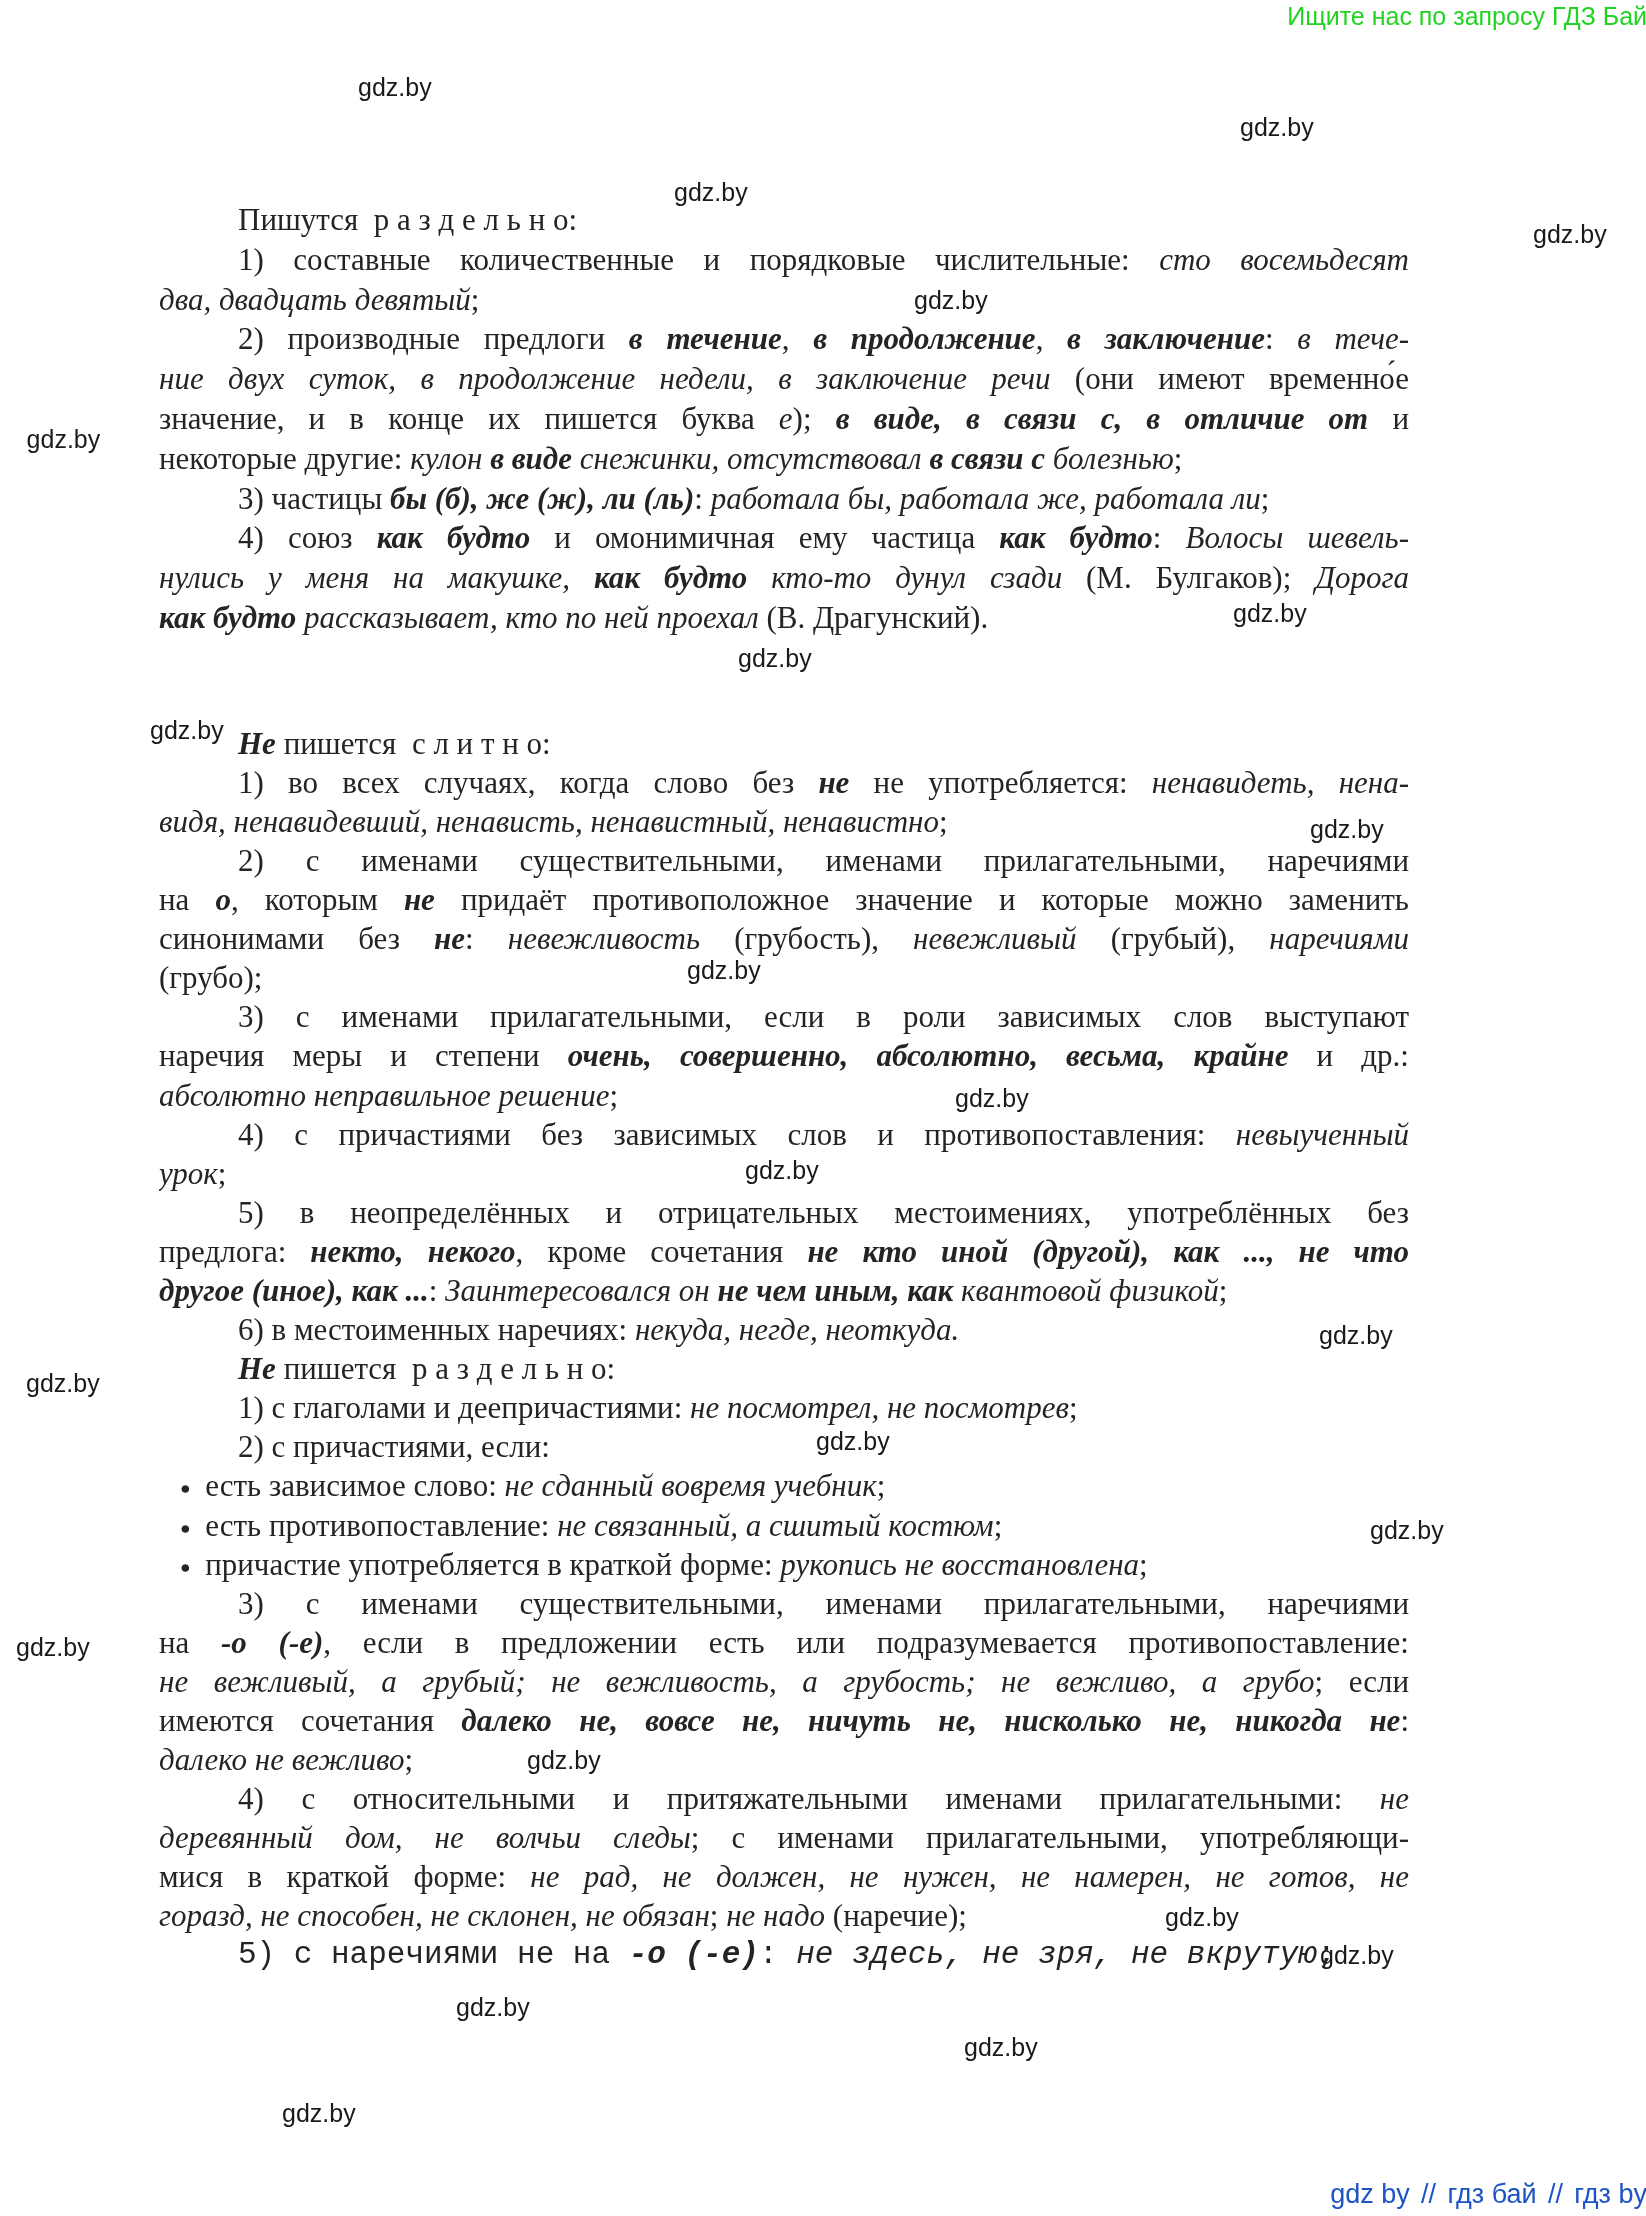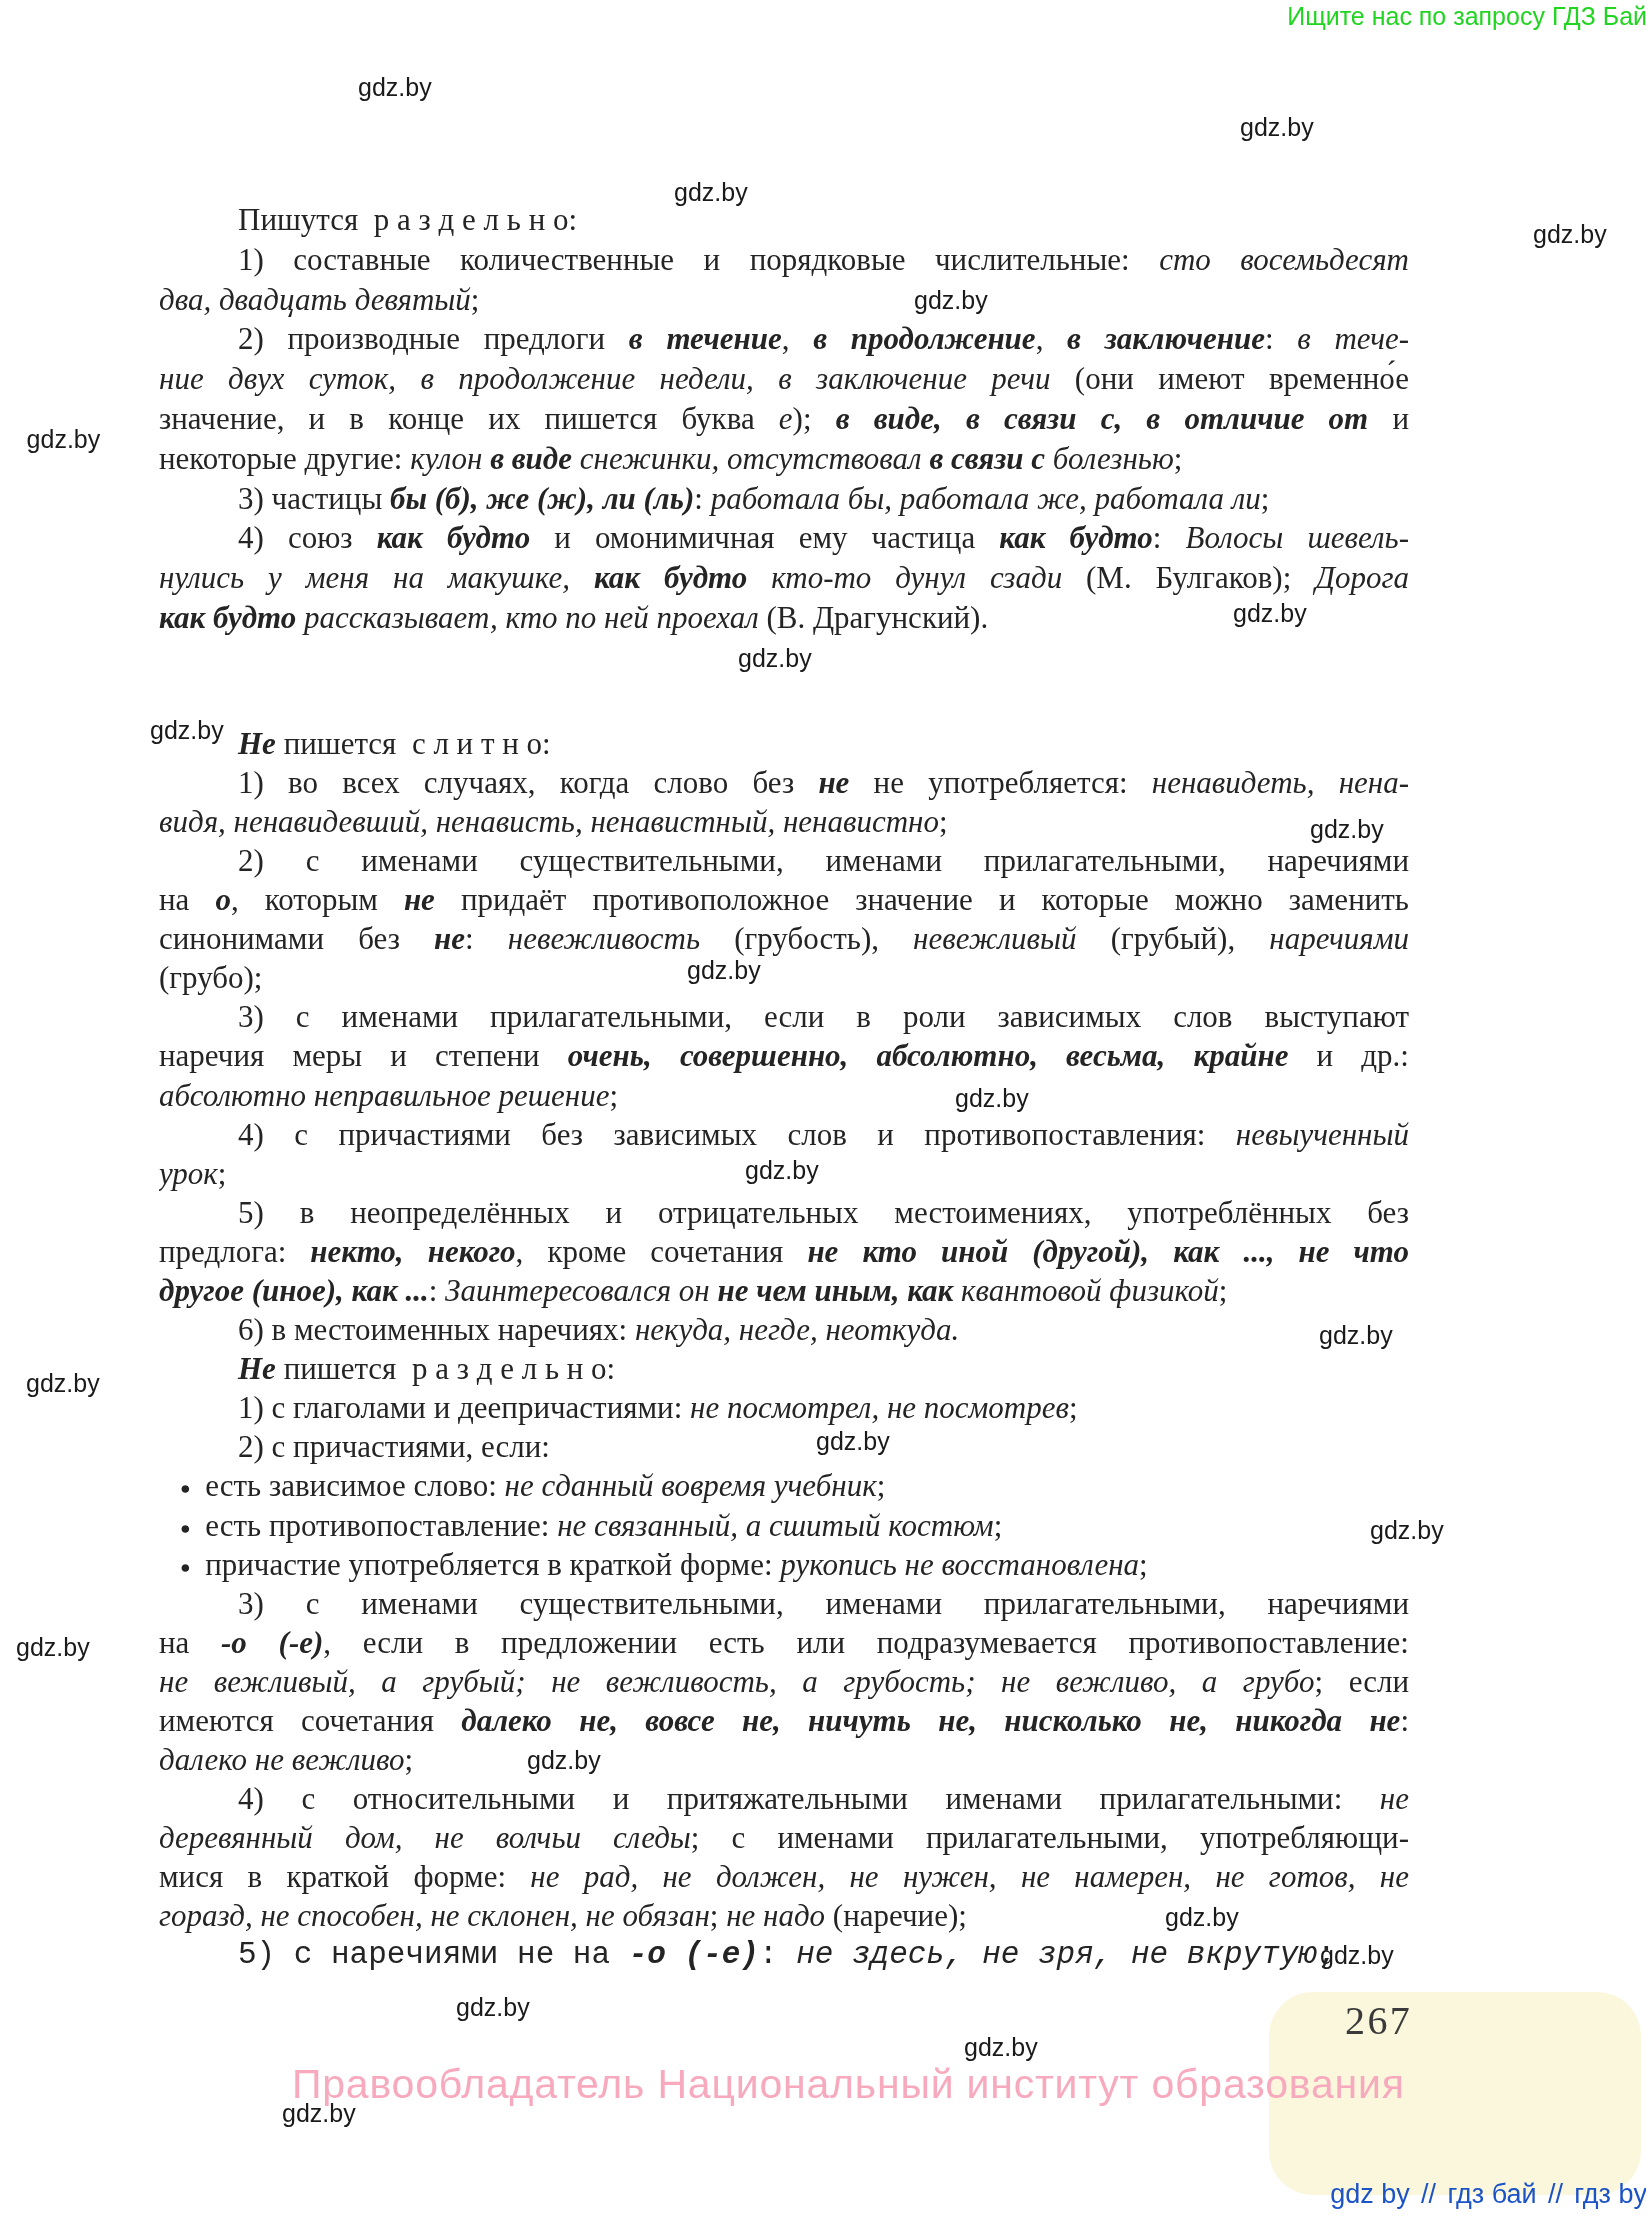--- a/index.html
+++ b/index.html
@@ -123,19 +123,15 @@
       <div class="line just" style="top: 1623px; height: 39px; line-height: 39px;"><span class="seg-r">на </span><span class="seg-bi">-о (-е)</span><span class="seg-r">, если в предложении есть или подразумевается противопоставление:</span></div>
       <div class="line just" style="top: 1662px; height: 39px; line-height: 39px;"><span class="seg-i">не вежливый, а грубый; не вежливость, а грубость; не вежливо, а грубо</span><span class="seg-r">; если</span></div>
       <div class="line just" style="top: 1701px; height: 39px; line-height: 39px;"><span class="seg-r">имеются сочетания </span><span class="seg-bi">далеко не, вовсе не, ничуть не, нисколько не, никогда не</span><span class="seg-r">:</span></div>
       <div class="line" style="top: 1740px; height: 39px; line-height: 39px;"><span class="seg-i">далеко не вежливо</span><span class="seg-r">;</span></div>
       <div class="line just ind" style="top: 1779px; height: 39px; line-height: 39px;"><span class="seg-r">4) с относительными и притяжательными именами прилагательными: </span><span class="seg-i">не</span></div>
       <div class="line just" style="top: 1818px; height: 39px; line-height: 39px;"><span class="seg-i">деревянный дом, не волчьи следы</span><span class="seg-r">; с именами прилагательными, употребляющи-</span></div>
       <div class="line just" style="top: 1857px; height: 39px; line-height: 39px;"><span class="seg-r">мися в краткой форме: </span><span class="seg-i">не рад, не должен, не нужен, не намерен, не готов, не</span></div>
       <div class="line" style="top: 1896px; height: 39px; line-height: 39px;"><span class="seg-i">горазд, не способен, не склонен, не обязан</span><span class="seg-r">; </span><span class="seg-i">не надо</span><span class="seg-r"> (наречие);</span></div>
       <div class="line ind" style="top: 1935px; height: 39px; line-height: 39px; font-family: Liberation Mono, monospace;"><span class="seg-r">5) с наречиями не на </span><span class="seg-bi">-о (-е)</span><span class="seg-r">: </span><span class="seg-i">не здесь, не зря, не вкрутую</span><span class="seg-r">;</span></div>
     </div>
-  <div class="badge" id="badge" style="background: rgb(251, 247, 221);">
-    <div class="pagenum" style="color: rgb(58, 58, 58);">267</div>
-  </div>
-  <div class="copyright" style="color: rgb(247, 170, 190);">Правообладатель Национальный институт образования</div>
   <div class="links" id="footerlinks" style="color: rgb(28, 83, 197);"><span>gdz by</span><span class="sep">//</span><span>гдз бай</span><span class="sep">//</span><span>гдз by</span></div>
 </div>
 
 
 </body></html>

